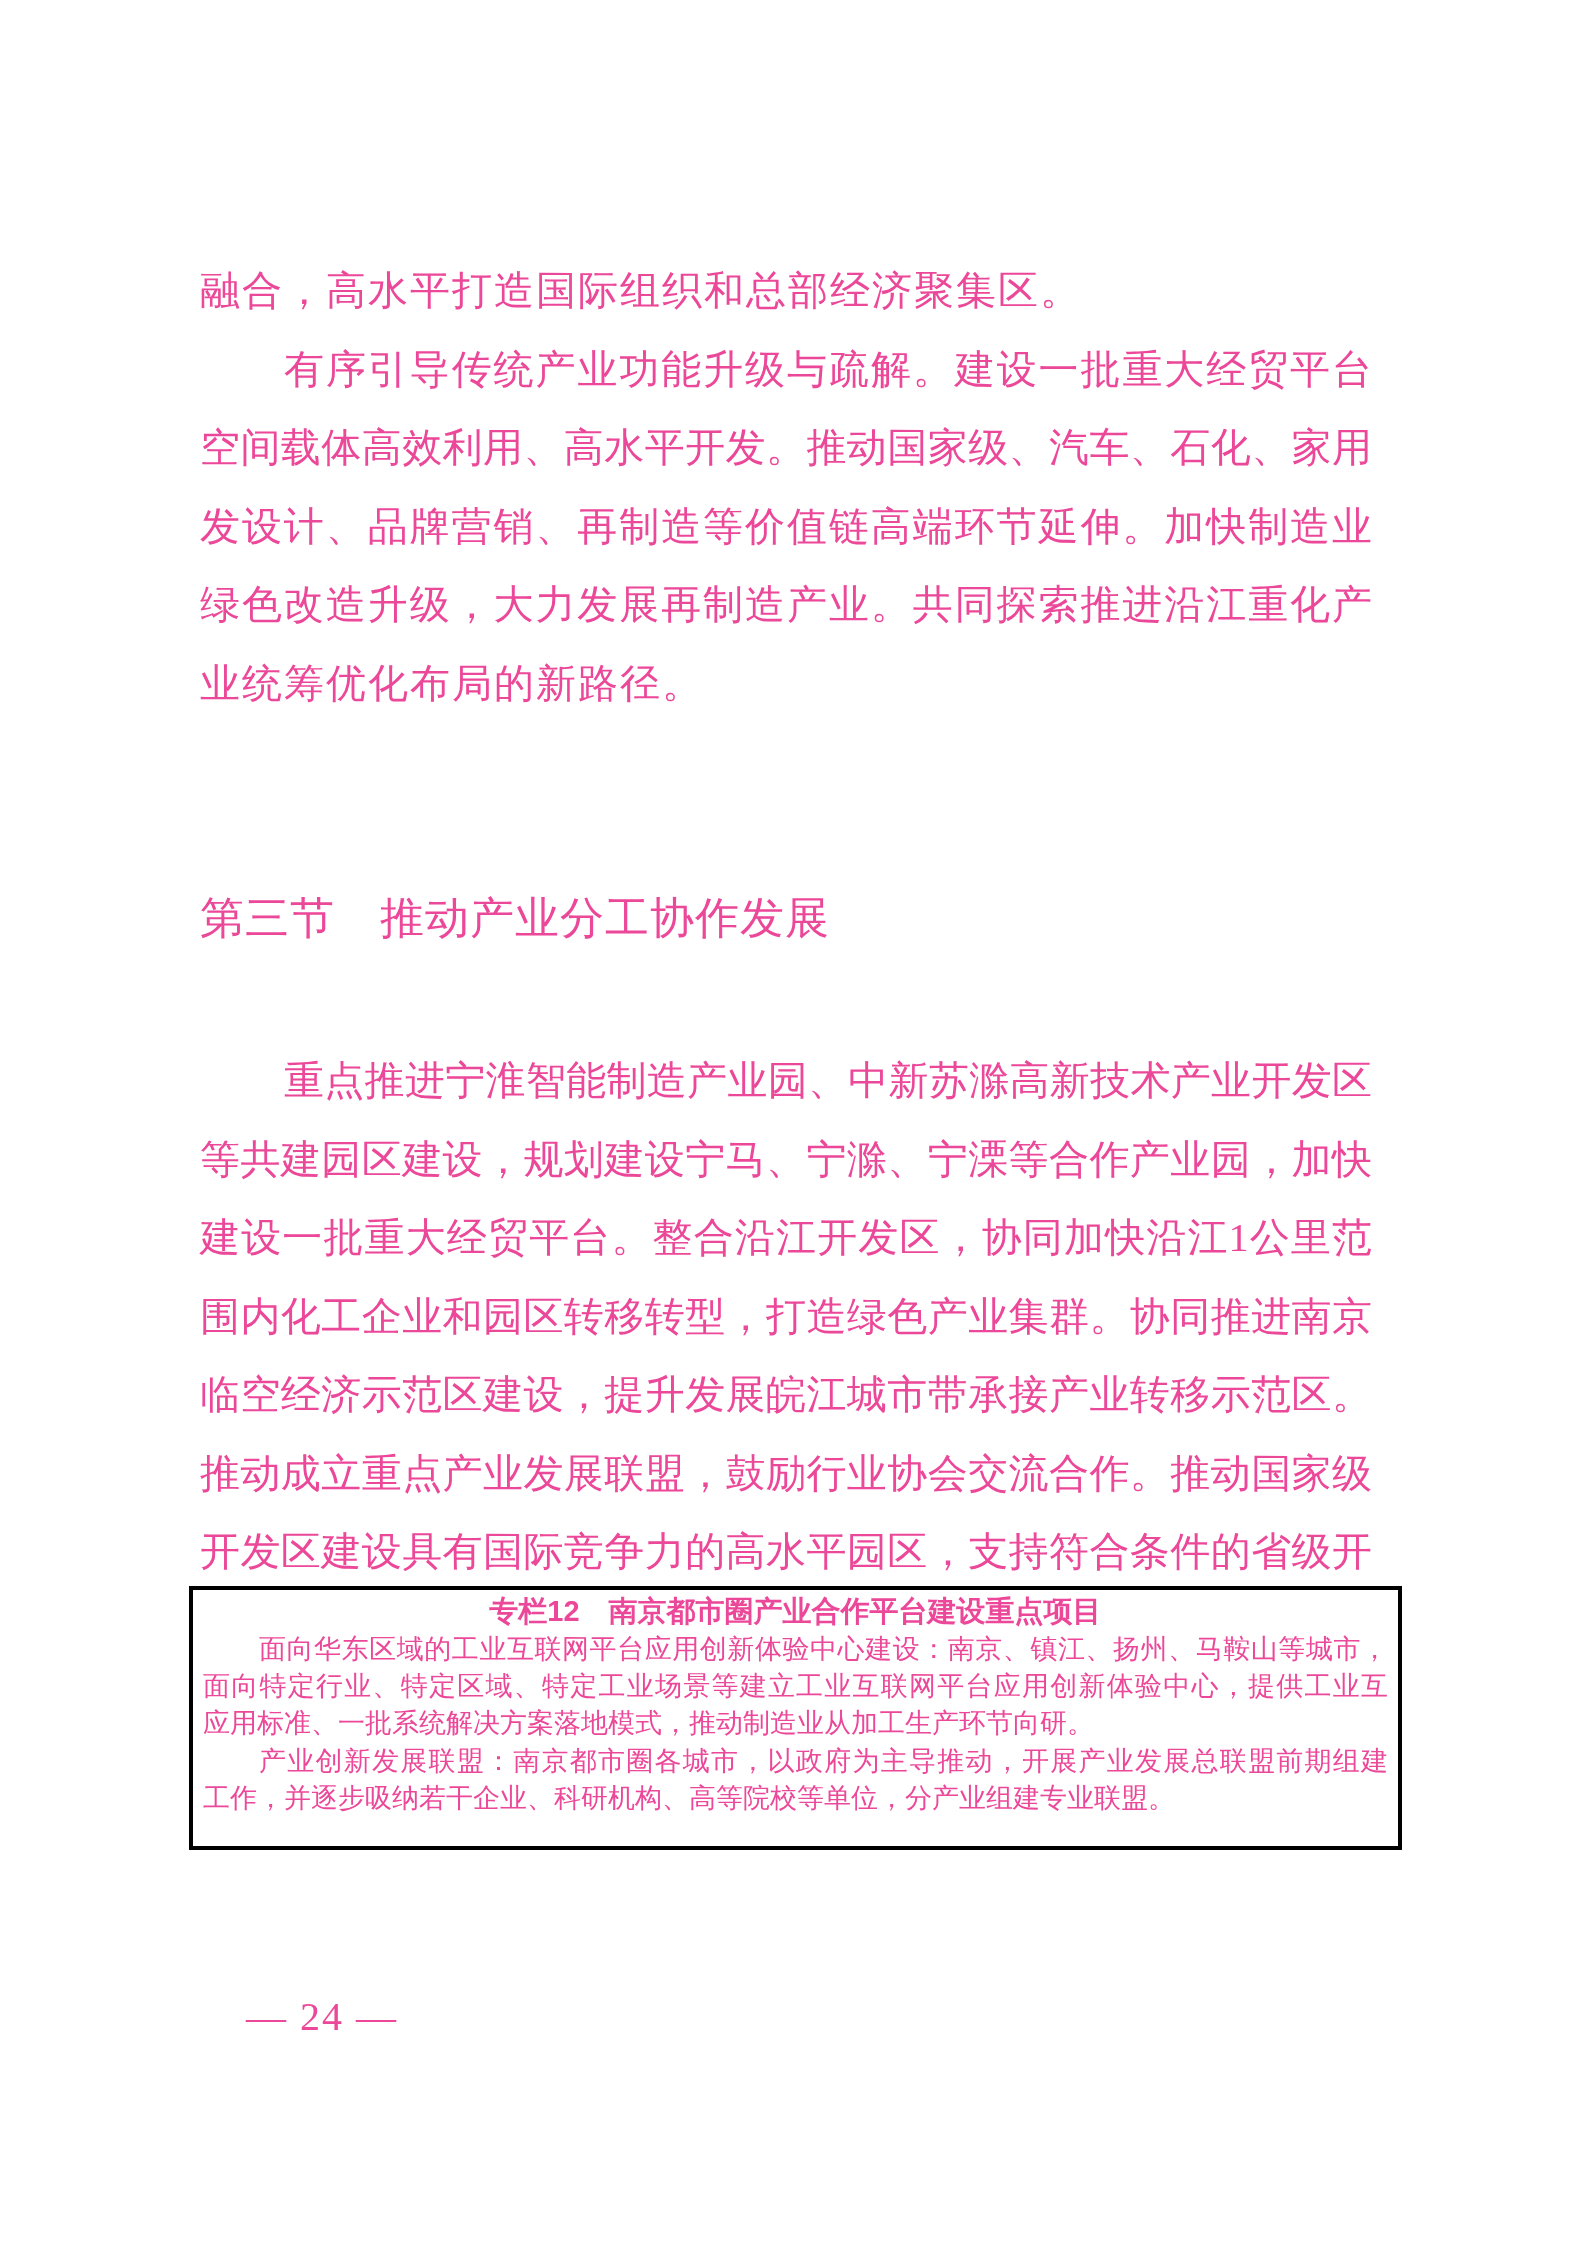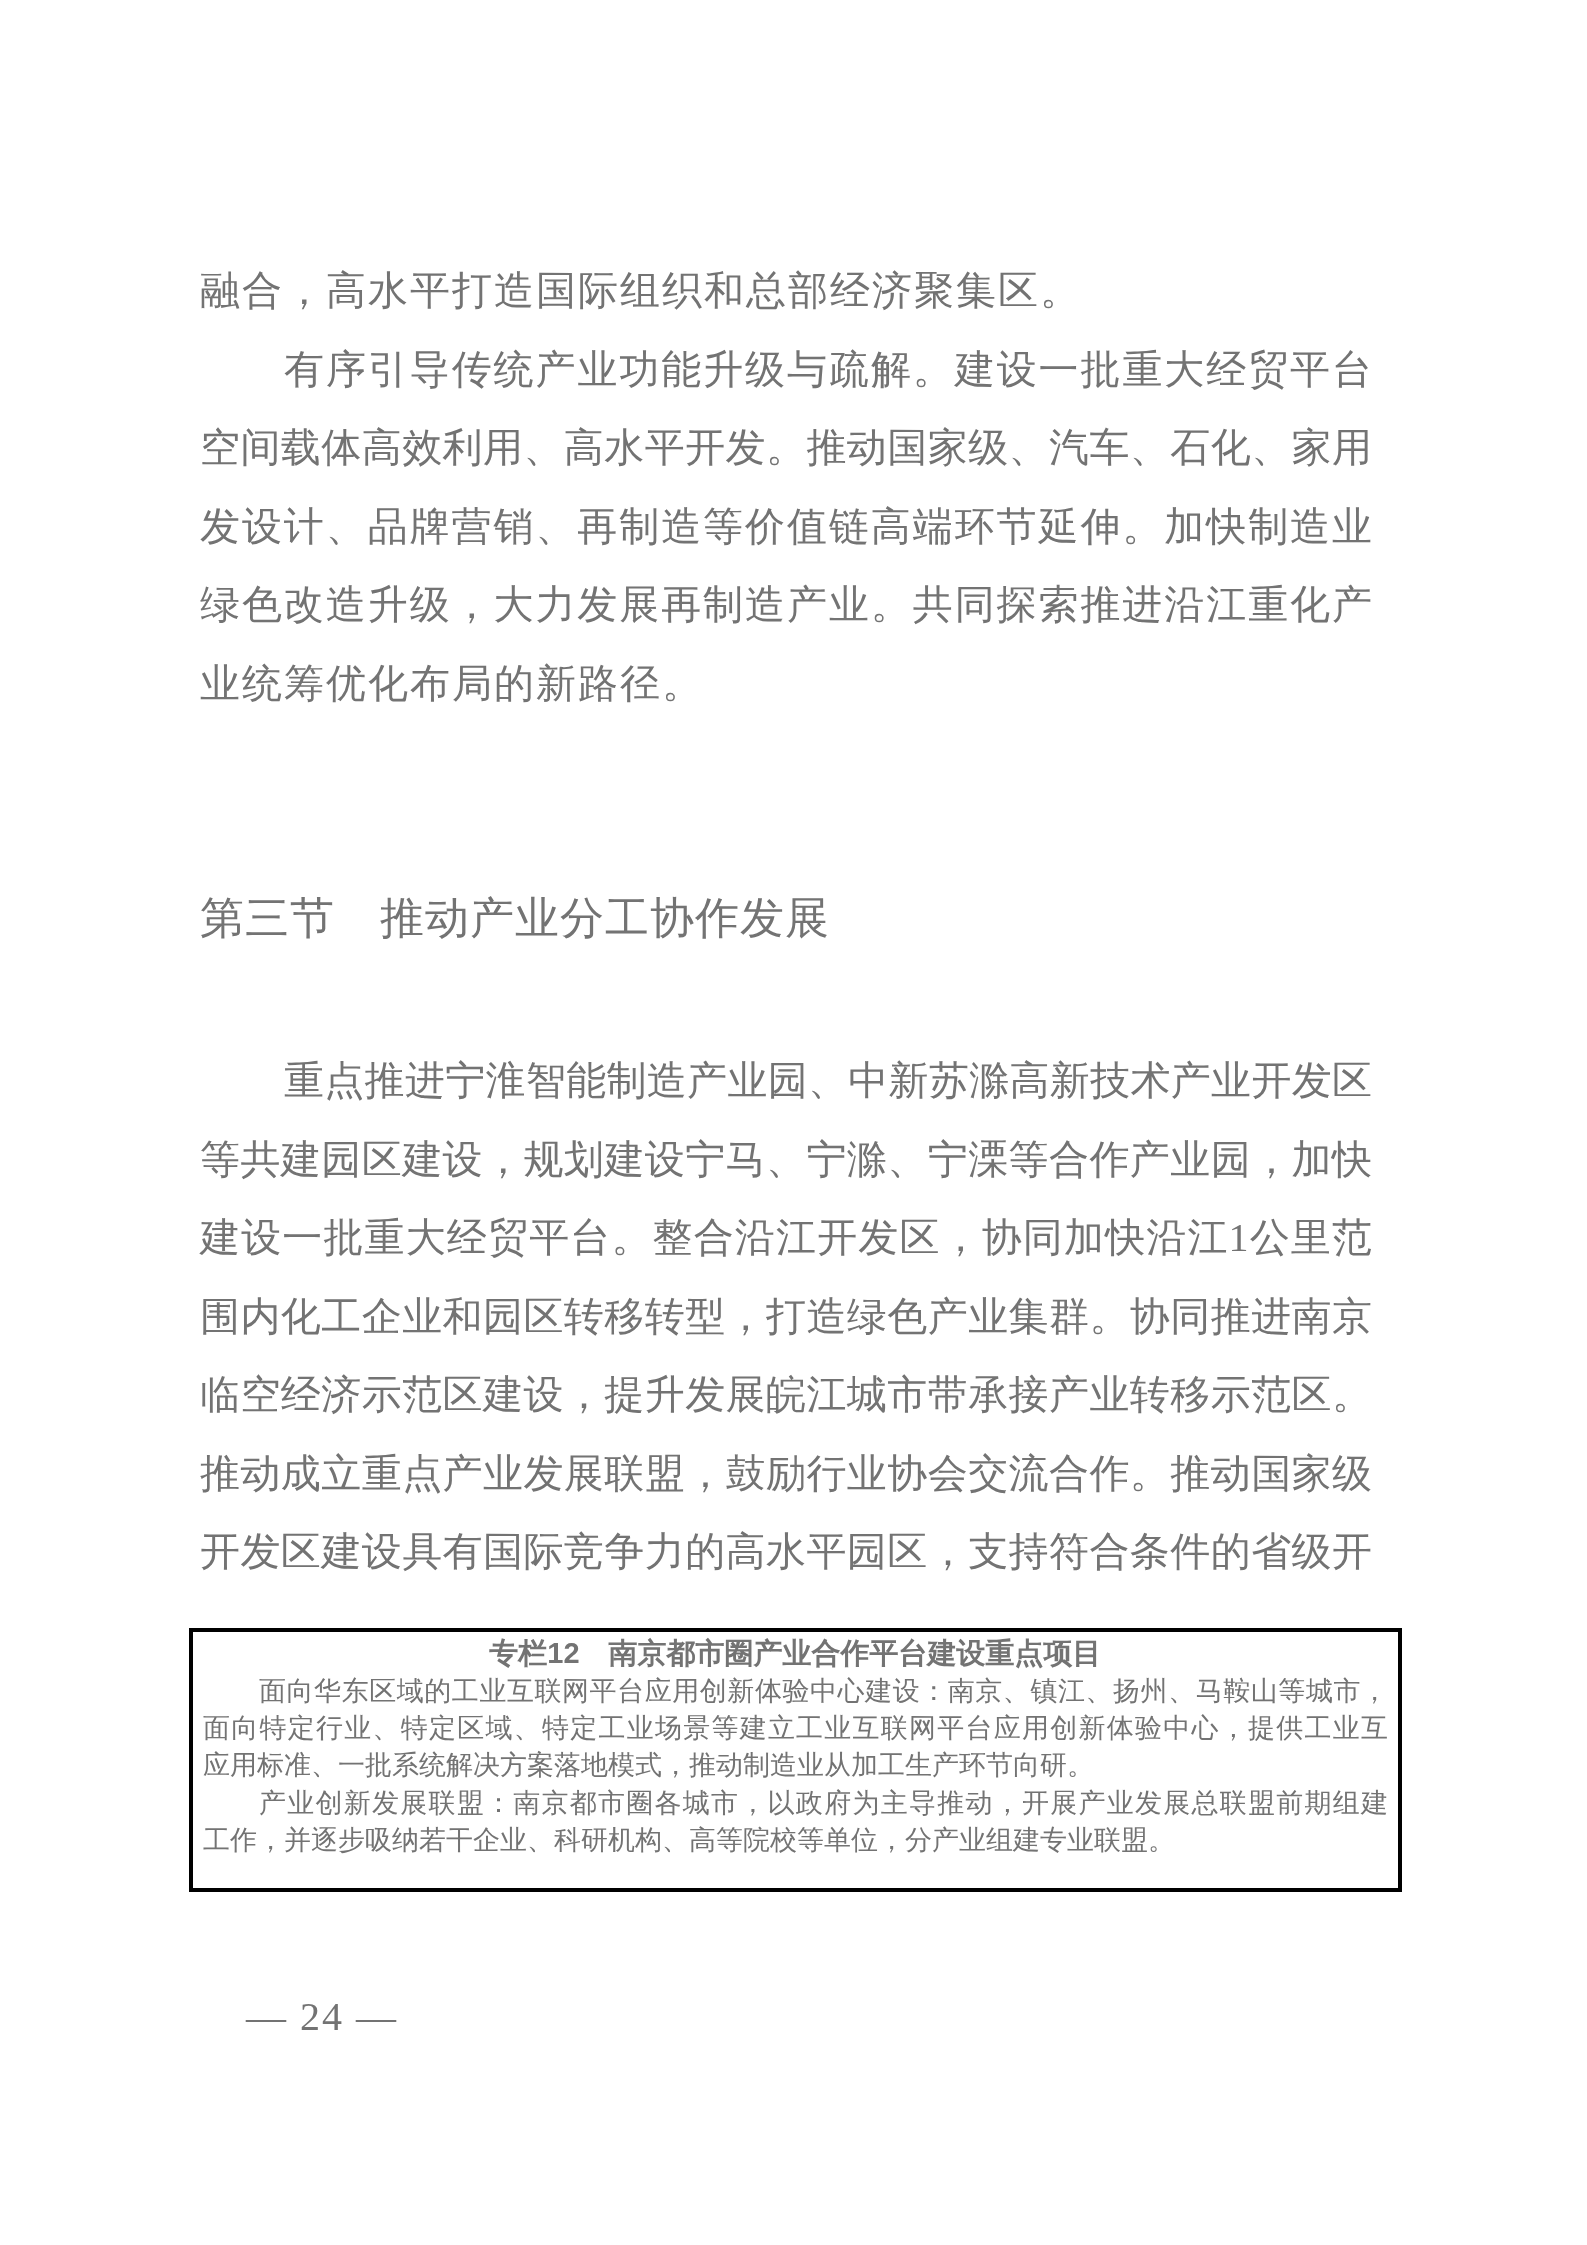--- a/index.html
+++ b/index.html
@@ -2,42 +2,42 @@
 <html lang="zh"><head>
 <meta charset="utf-8">
 <style>
   html,body { margin:0; padding:0; background:#888; }
   .page {
     position:relative;
     width:1587px; height:2245px;
     margin:0 auto;
     background:#ffffff;
     font-family:"Liberation Serif","DejaVu Serif",serif;
-    color:#737373;
+    color:#ec4899;
     overflow:hidden;
   }
   .textcol { position:absolute; left:200px; width:1172px; }
   .bline {
     height:78.5px; line-height:78.5px;
     font-size:40px; letter-spacing:2px;
     white-space:nowrap;
   }
   .bline.just {
     letter-spacing:0; white-space:normal;
     text-align:justify; text-align-last:justify;
   }
   .indent { text-indent:84px; }
   .heading {
     position:absolute; left:200px; width:1172px; top:880px;
     margin:0; font-weight:normal;
     font-size:44px; line-height:78px; 
     letter-spacing:1px;
   }
   .callout-box {
-    position:absolute; left:189px; top:1628px;
+    position:absolute; left:189px; top:1586px;
     width:1213px; height:264px;
     box-sizing:border-box;
     border:4px solid #000;
     padding:1px 10px 16px 10px;
   }
   .box-title {
     font-family:"Liberation Sans","DejaVu Sans",sans-serif;
     font-weight:bold;
     font-size:29px; line-height:40px;
     text-align:center;

